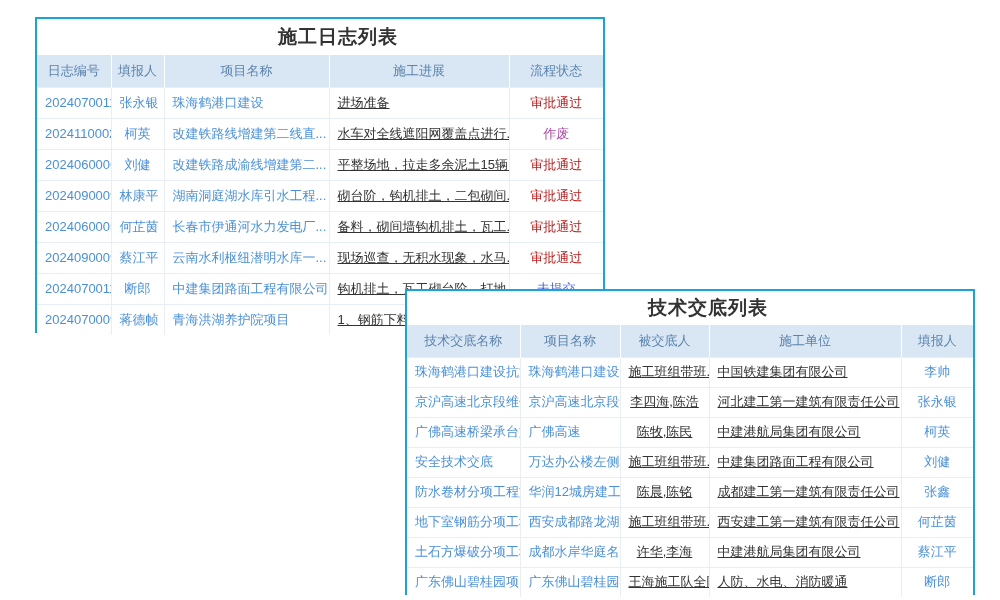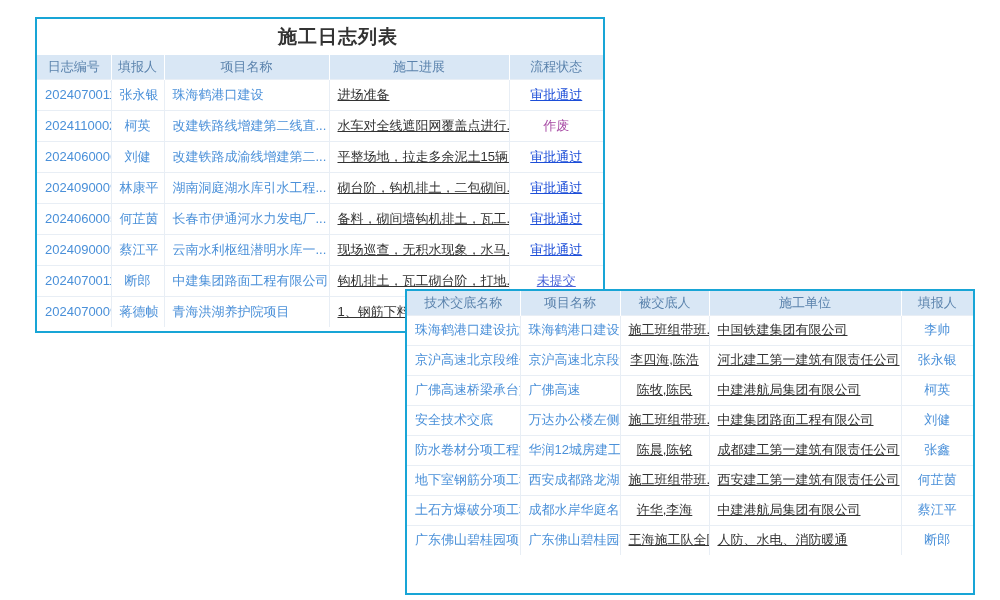--- a/index.html
+++ b/index.html
@@ -31,21 +31,21 @@
   table.grid {
     width: 100%;
     border-collapse: collapse;
     table-layout: fixed;
     font-size: 13px;
   }
   table.grid th {
     background: #d9e7f5;
     color: #5b83ad;
     font-weight: normal;
-    height: 24px;
+    height: 32px;
     text-align: center;
     border-left: 1px solid #ffffff;
     white-space: nowrap;
     overflow: hidden;
   }
   table.grid th:first-child { border-left: none; }
   table.grid td {
     height: 31px;
     border-top: 1px solid #e8eef5;
     border-left: 1px solid #e8eef5;
@@ -54,21 +54,21 @@
     padding: 0 8px;
   }
   #disclosure-card table.grid td { height: 30px; }
   table.grid td:first-child { border-left: none; }
   table.grid tr td { background: #ffffff; }
 
   .cell-link { color: #4a90d9; cursor: pointer; }
   .cell-text { color: #333333; text-decoration: underline; }
   .al { text-align: left; }
   .ac { text-align: center; }
-  .status-approved    { color: #1d4ed8; text-decoration: underline; cursor: pointer; }
+  .status-approved    { color: #b91c1c; cursor: pointer; }
   .status-voided      { color: #a84ca5; cursor: pointer; text-align: center; }
   .status-unsubmitted { color: #4a63d8; text-decoration: underline; cursor: pointer; }
 </style>
 </head>
 <body>
 
 <div class="stage">
 
   <div class="card" id="log-card">
     <div class="card-title">施工日志列表</div>
@@ -144,20 +144,21 @@
             <td class="cell-link ac">蒋德帧</td>
             <td class="cell-link al">青海洪湖养护院项目</td>
             <td class="cell-text al">1、钢筋下料;</td>
             <td class="ac"></td>
           </tr>
         </tbody>
     </table>
   </div>
 
   <div class="card" id="disclosure-card">
+    <div class="card-title">技术交底列表</div>
     <table class="grid">
       <colgroup>
         <col style="width:113px">
           <col style="width:100px">
           <col style="width:89px">
           <col style="width:192px">
           <col style="width:72px">
       </colgroup>
       <thead>
           <tr>

